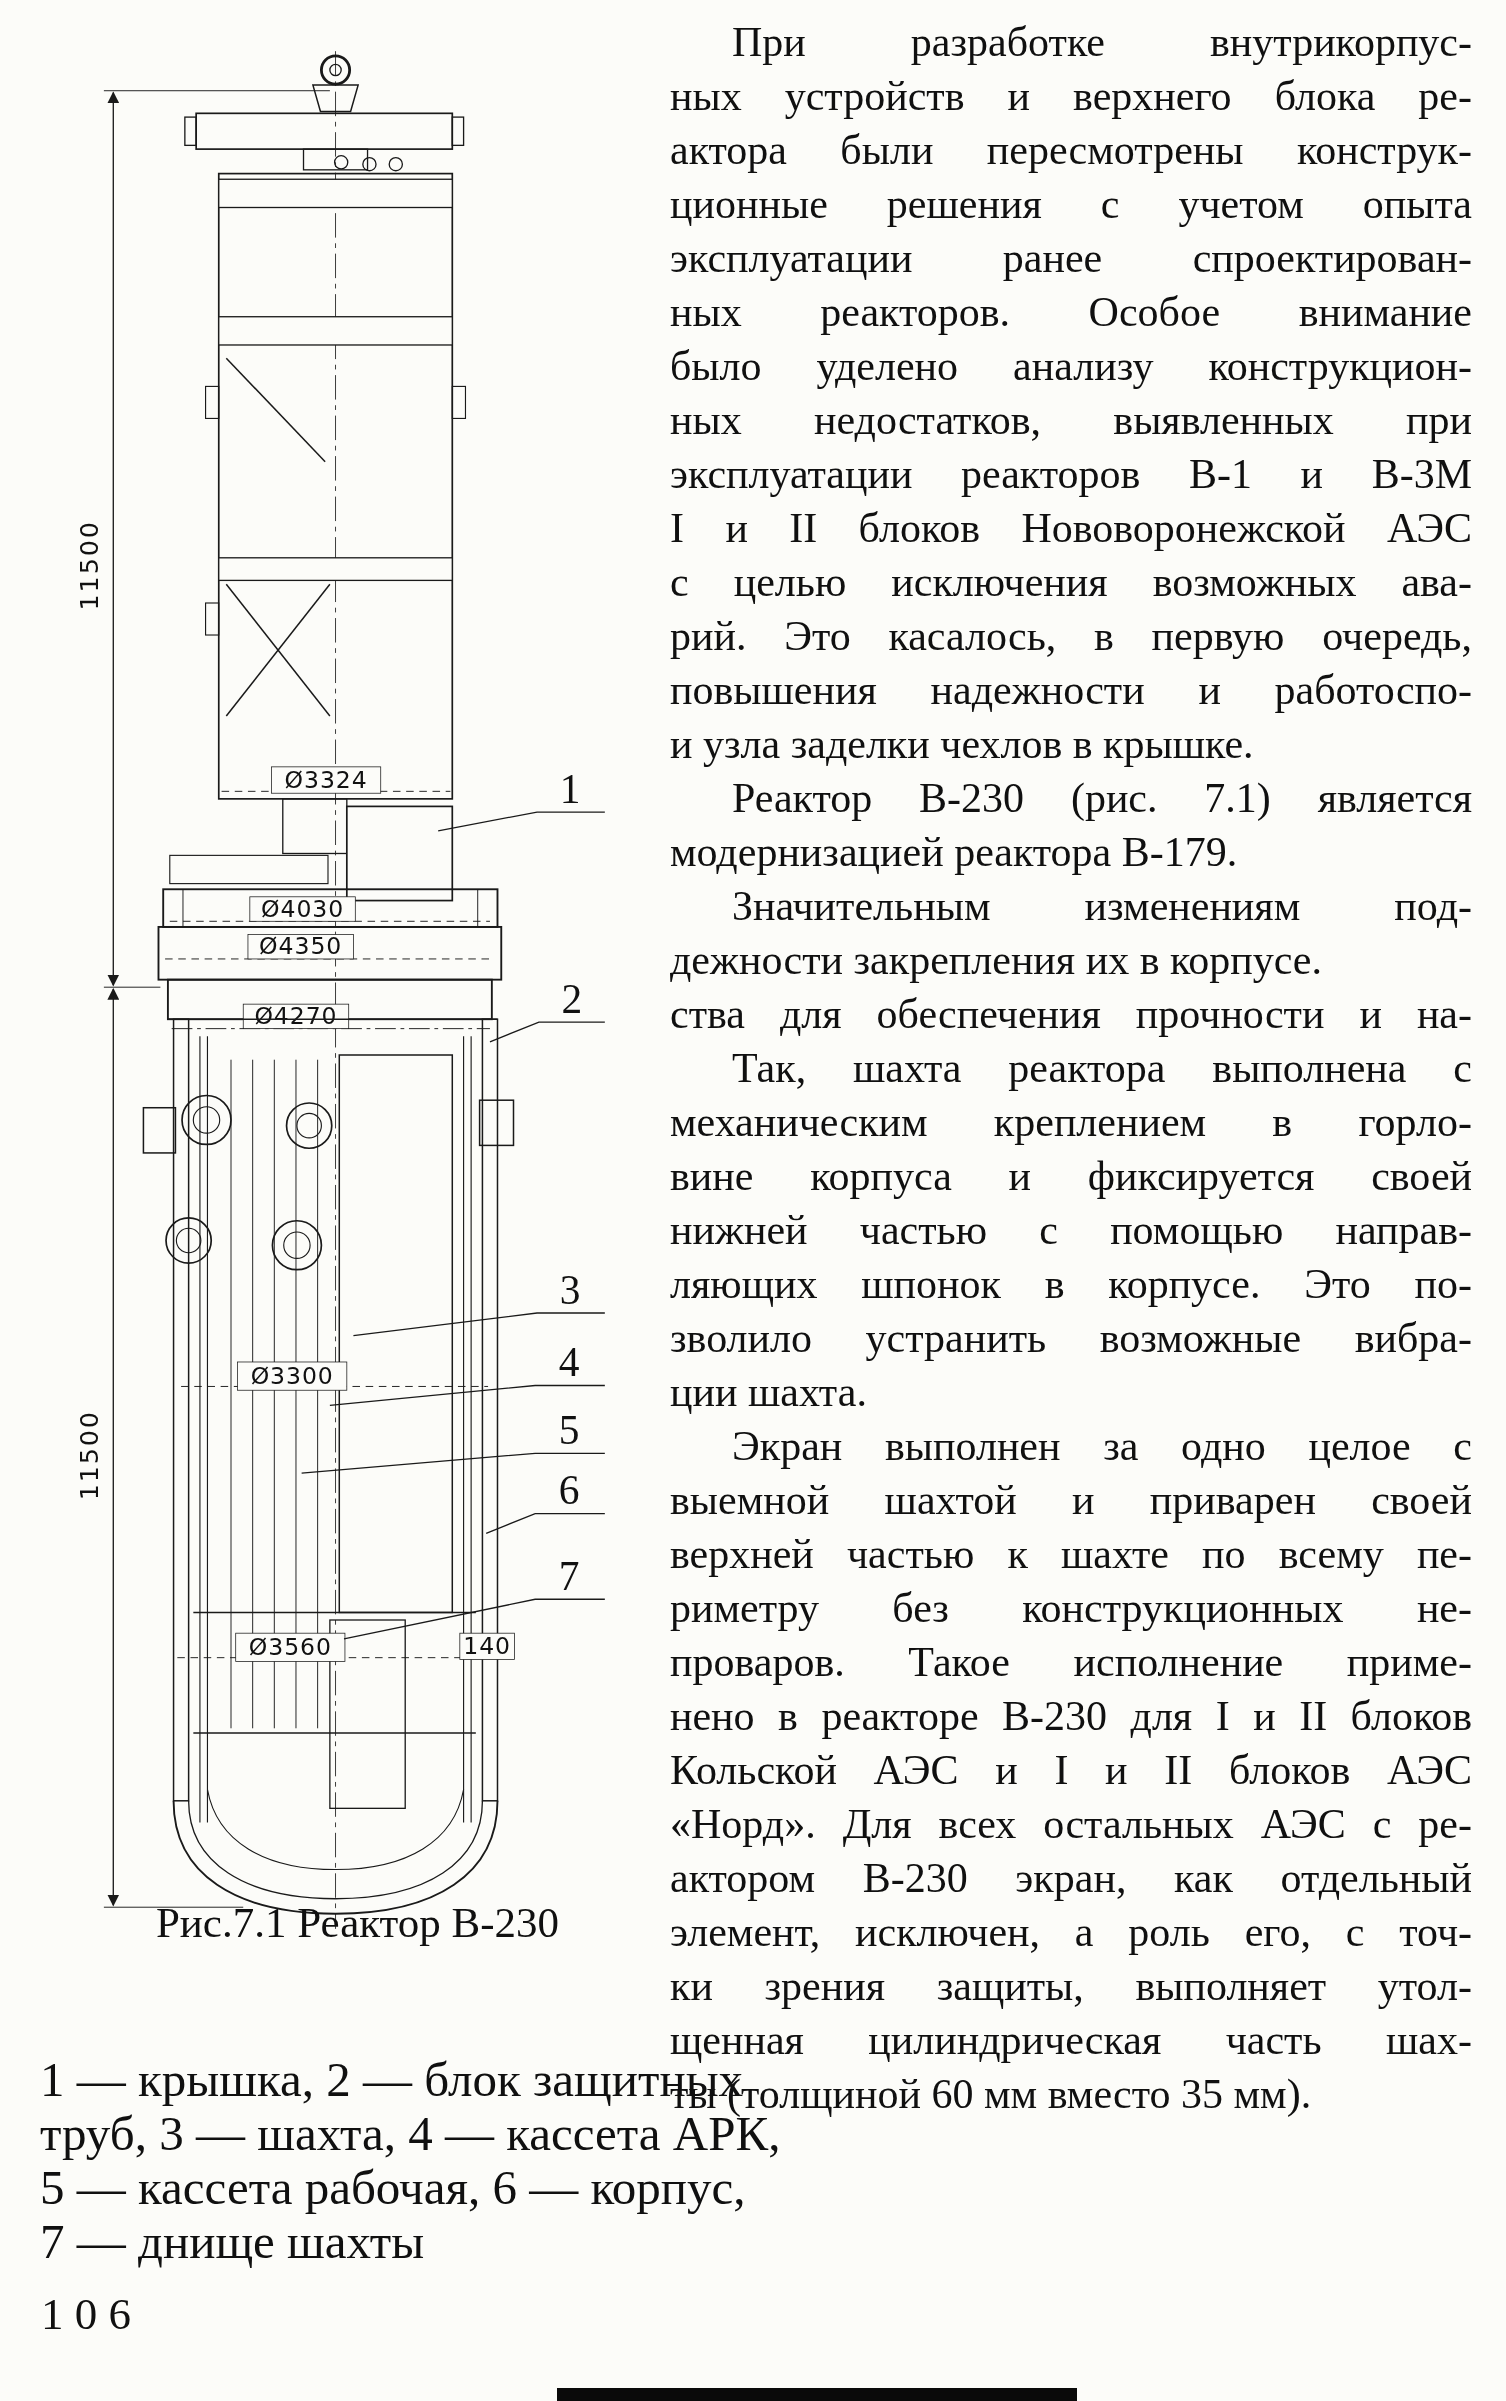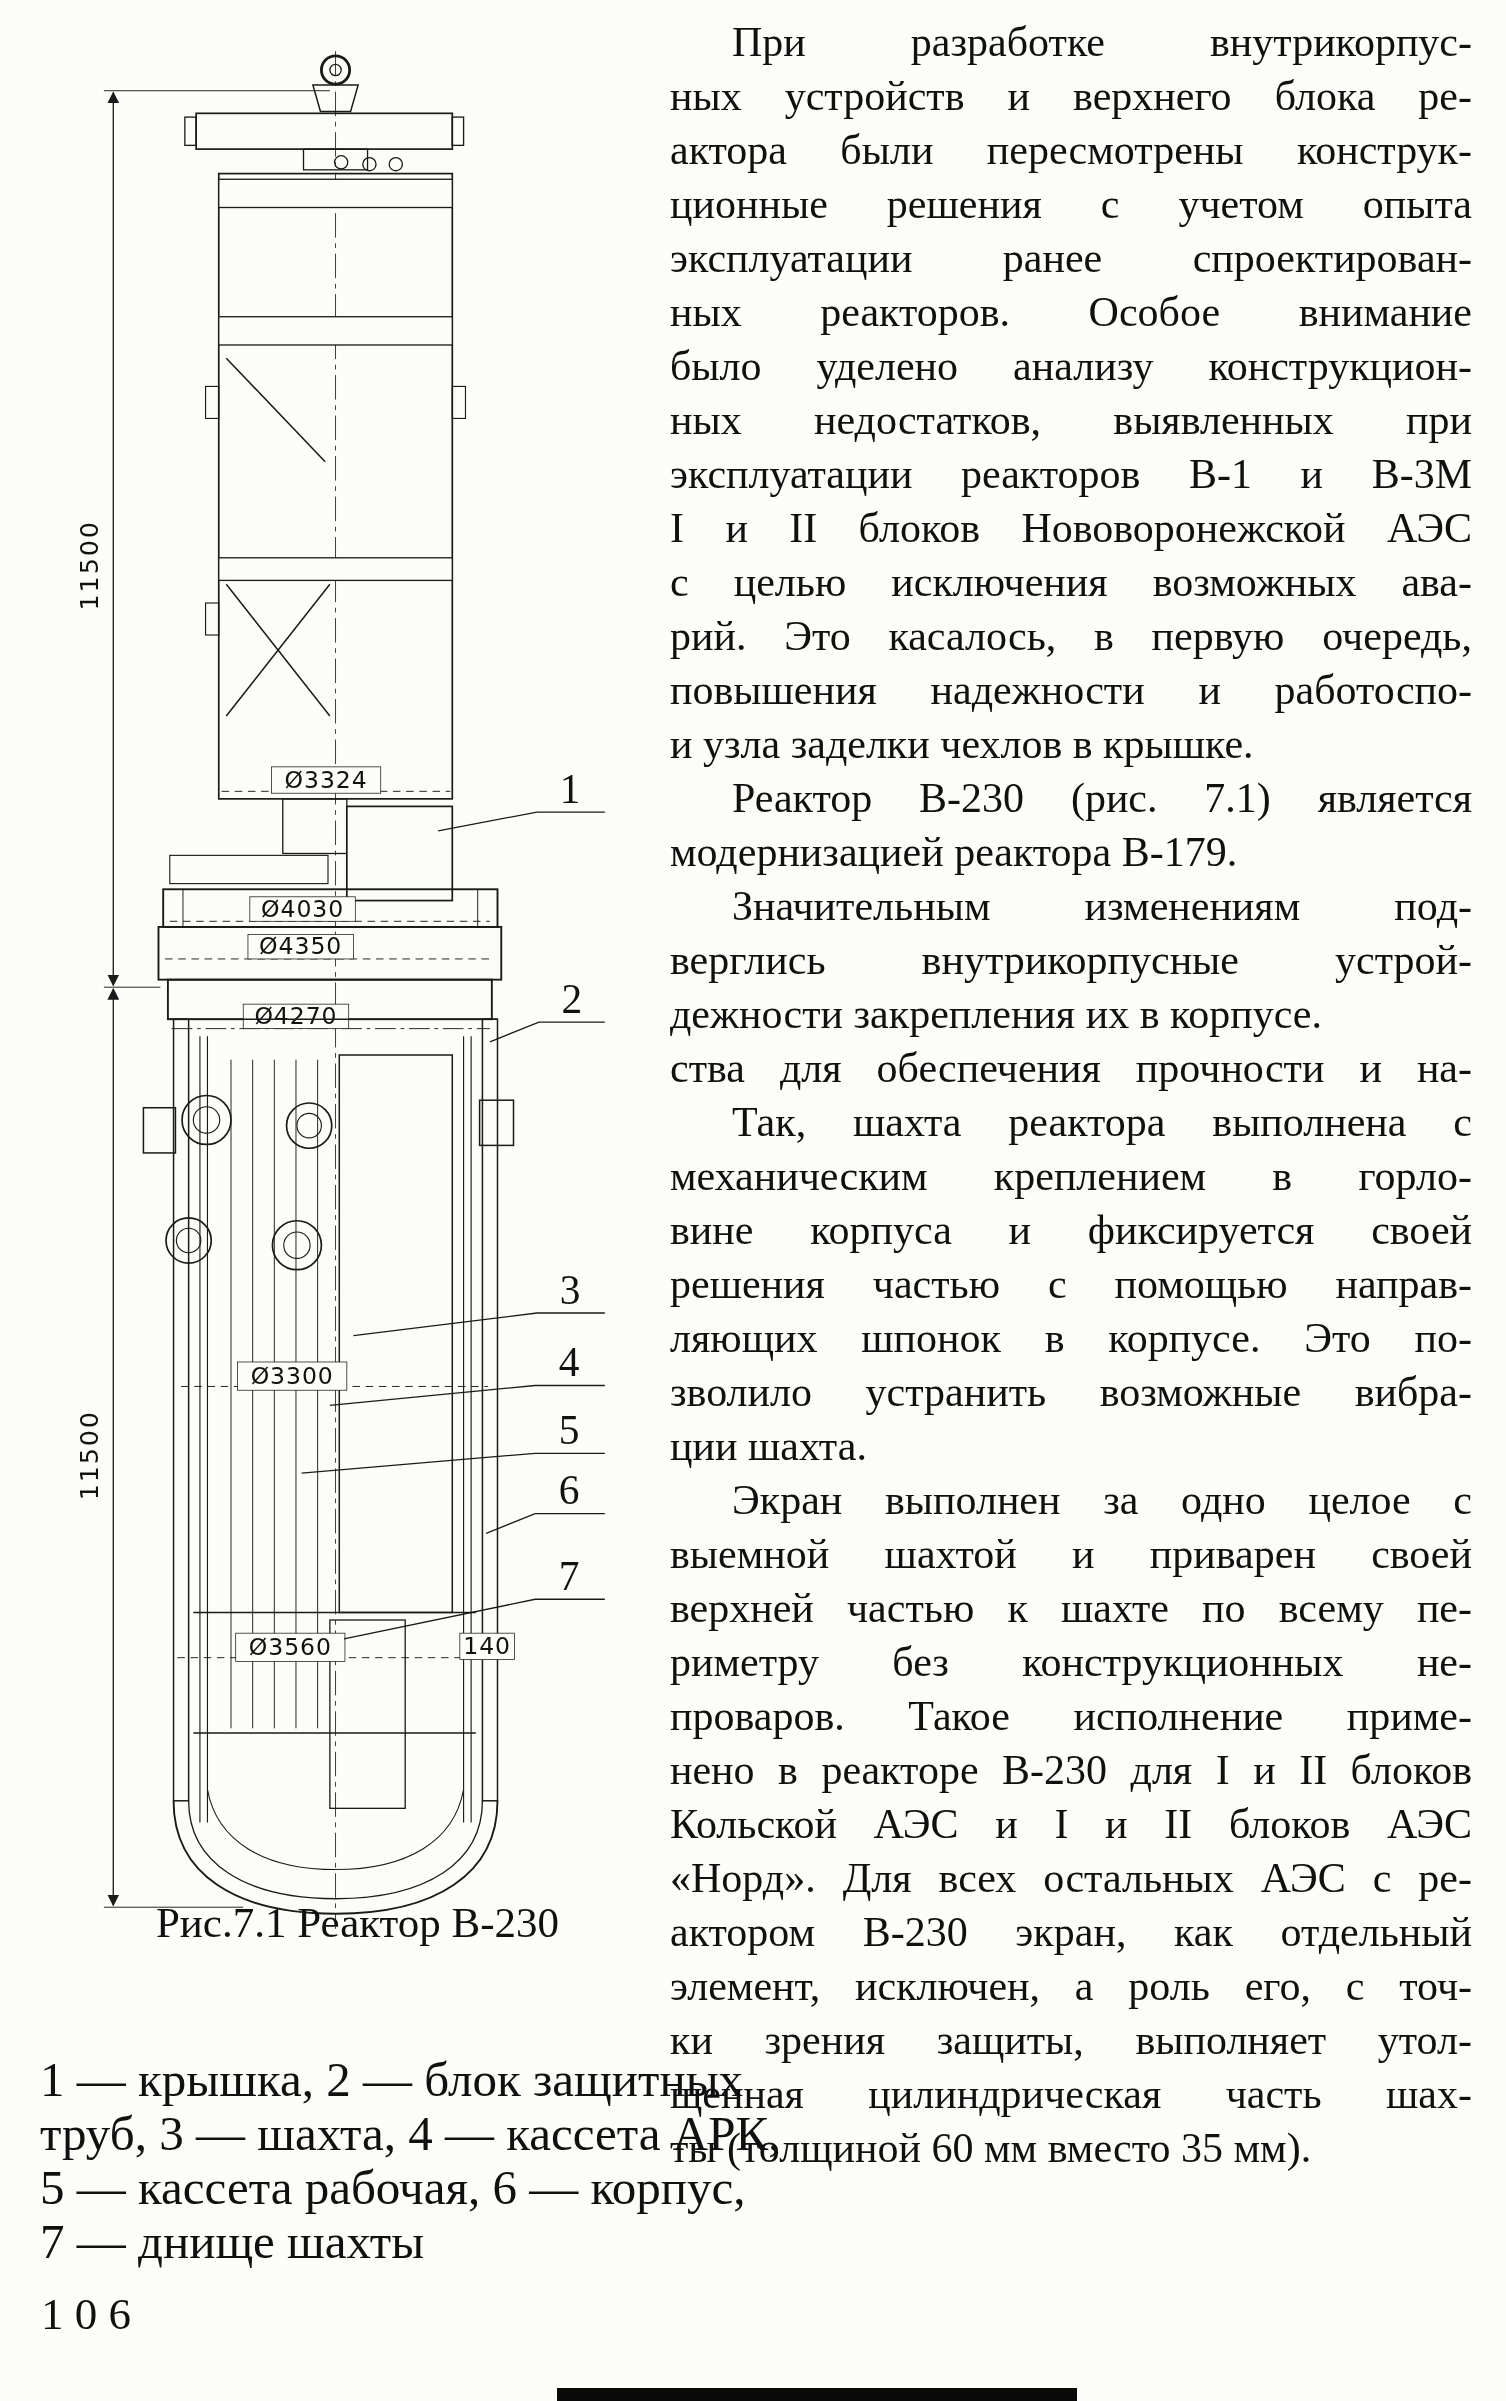--- a/index.html
+++ b/index.html
@@ -224,27 +224,26 @@
       <div class="tline">ных недостатков, выявленных при</div>
       <div class="tline">эксплуатации реакторов В-1 и В-3М</div>
       <div class="tline">I и II блоков Нововоронежской АЭС</div>
       <div class="tline">с целью исключения возможных ава-</div>
       <div class="tline">рий. Это касалось, в первую очередь,</div>
       <div class="tline">повышения надежности и работоспо-</div>
       <div class="tline plast">и узла заделки чехлов в крышке.</div>
       <div class="tline first">Реактор В-230 (рис. 7.1) является</div>
       <div class="tline plast">модернизацией реактора В-179.</div>
       <div class="tline first">Значительным изменениям под-</div>
-      <div class="tline">верглись внутрикорпусные устрой-</div>
       <div class="tline plast">дежности закрепления их в корпусе.</div>
       <div class="tline">ства для обеспечения прочности и на-</div>
       <div class="tline first">Так, шахта реактора выполнена с</div>
       <div class="tline">механическим креплением в горло-</div>
       <div class="tline">вине корпуса и фиксируется своей</div>
-      <div class="tline">решения частью с помощью направ-</div>
+      <div class="tline">нижней частью с помощью направ-</div>
       <div class="tline">ляющих шпонок в корпусе. Это по-</div>
       <div class="tline">зволило устранить возможные вибра-</div>
       <div class="tline plast">ции шахта.</div>
       <div class="tline first">Экран выполнен за одно целое с</div>
       <div class="tline">выемной шахтой и приварен своей</div>
       <div class="tline">верхней частью к шахте по всему пе-</div>
       <div class="tline">риметру без конструкционных не-</div>
       <div class="tline">проваров. Такое исполнение приме-</div>
       <div class="tline">нено в реакторе В-230 для I и II блоков</div>
       <div class="tline">Кольской АЭС и I и II блоков АЭС</div>

